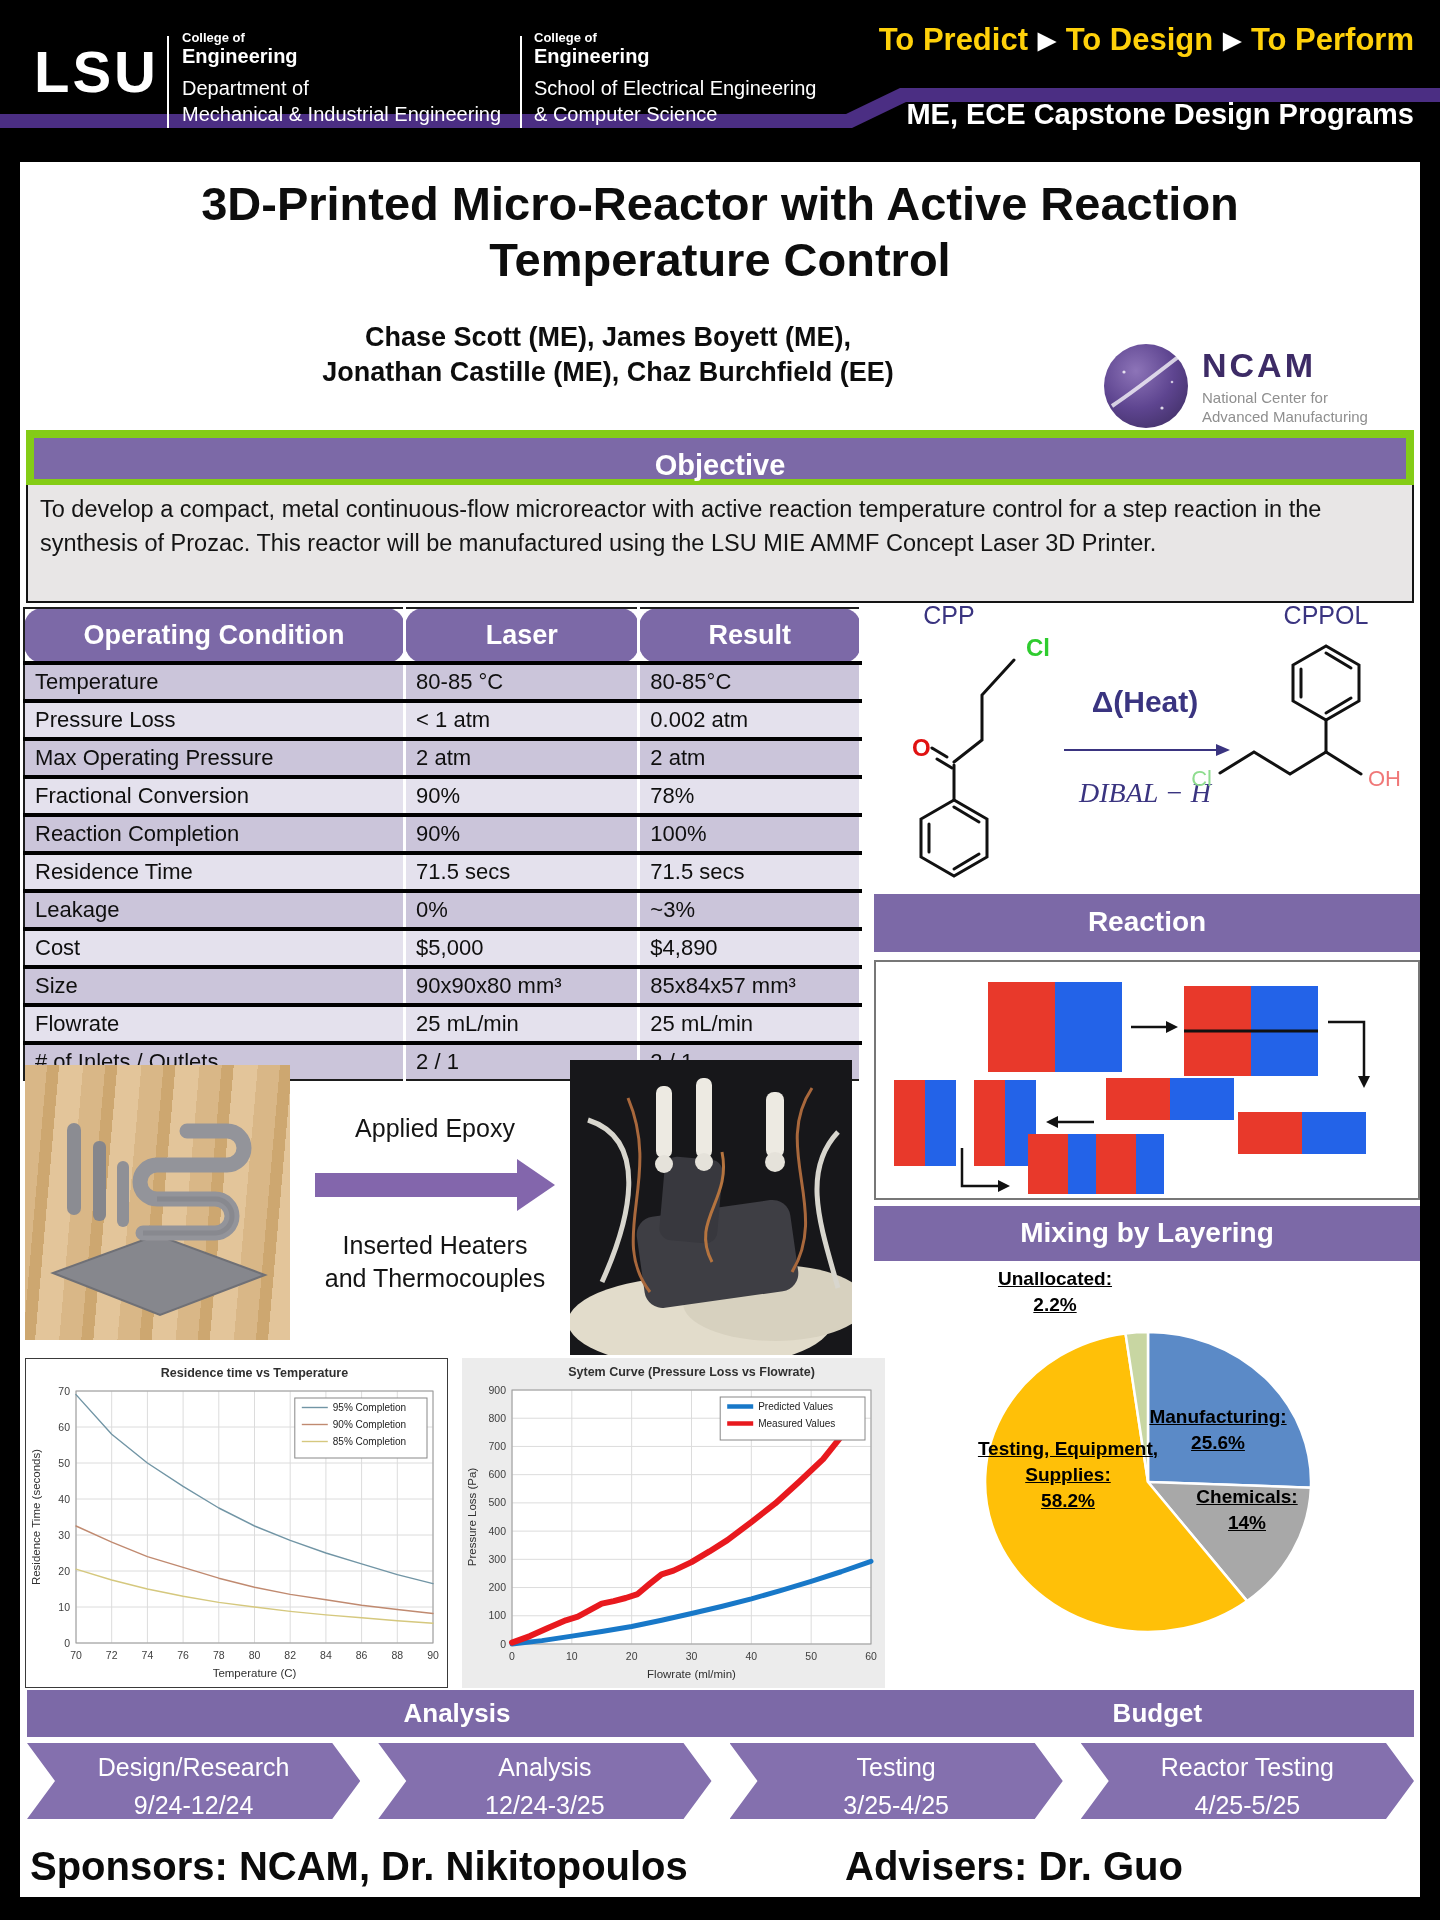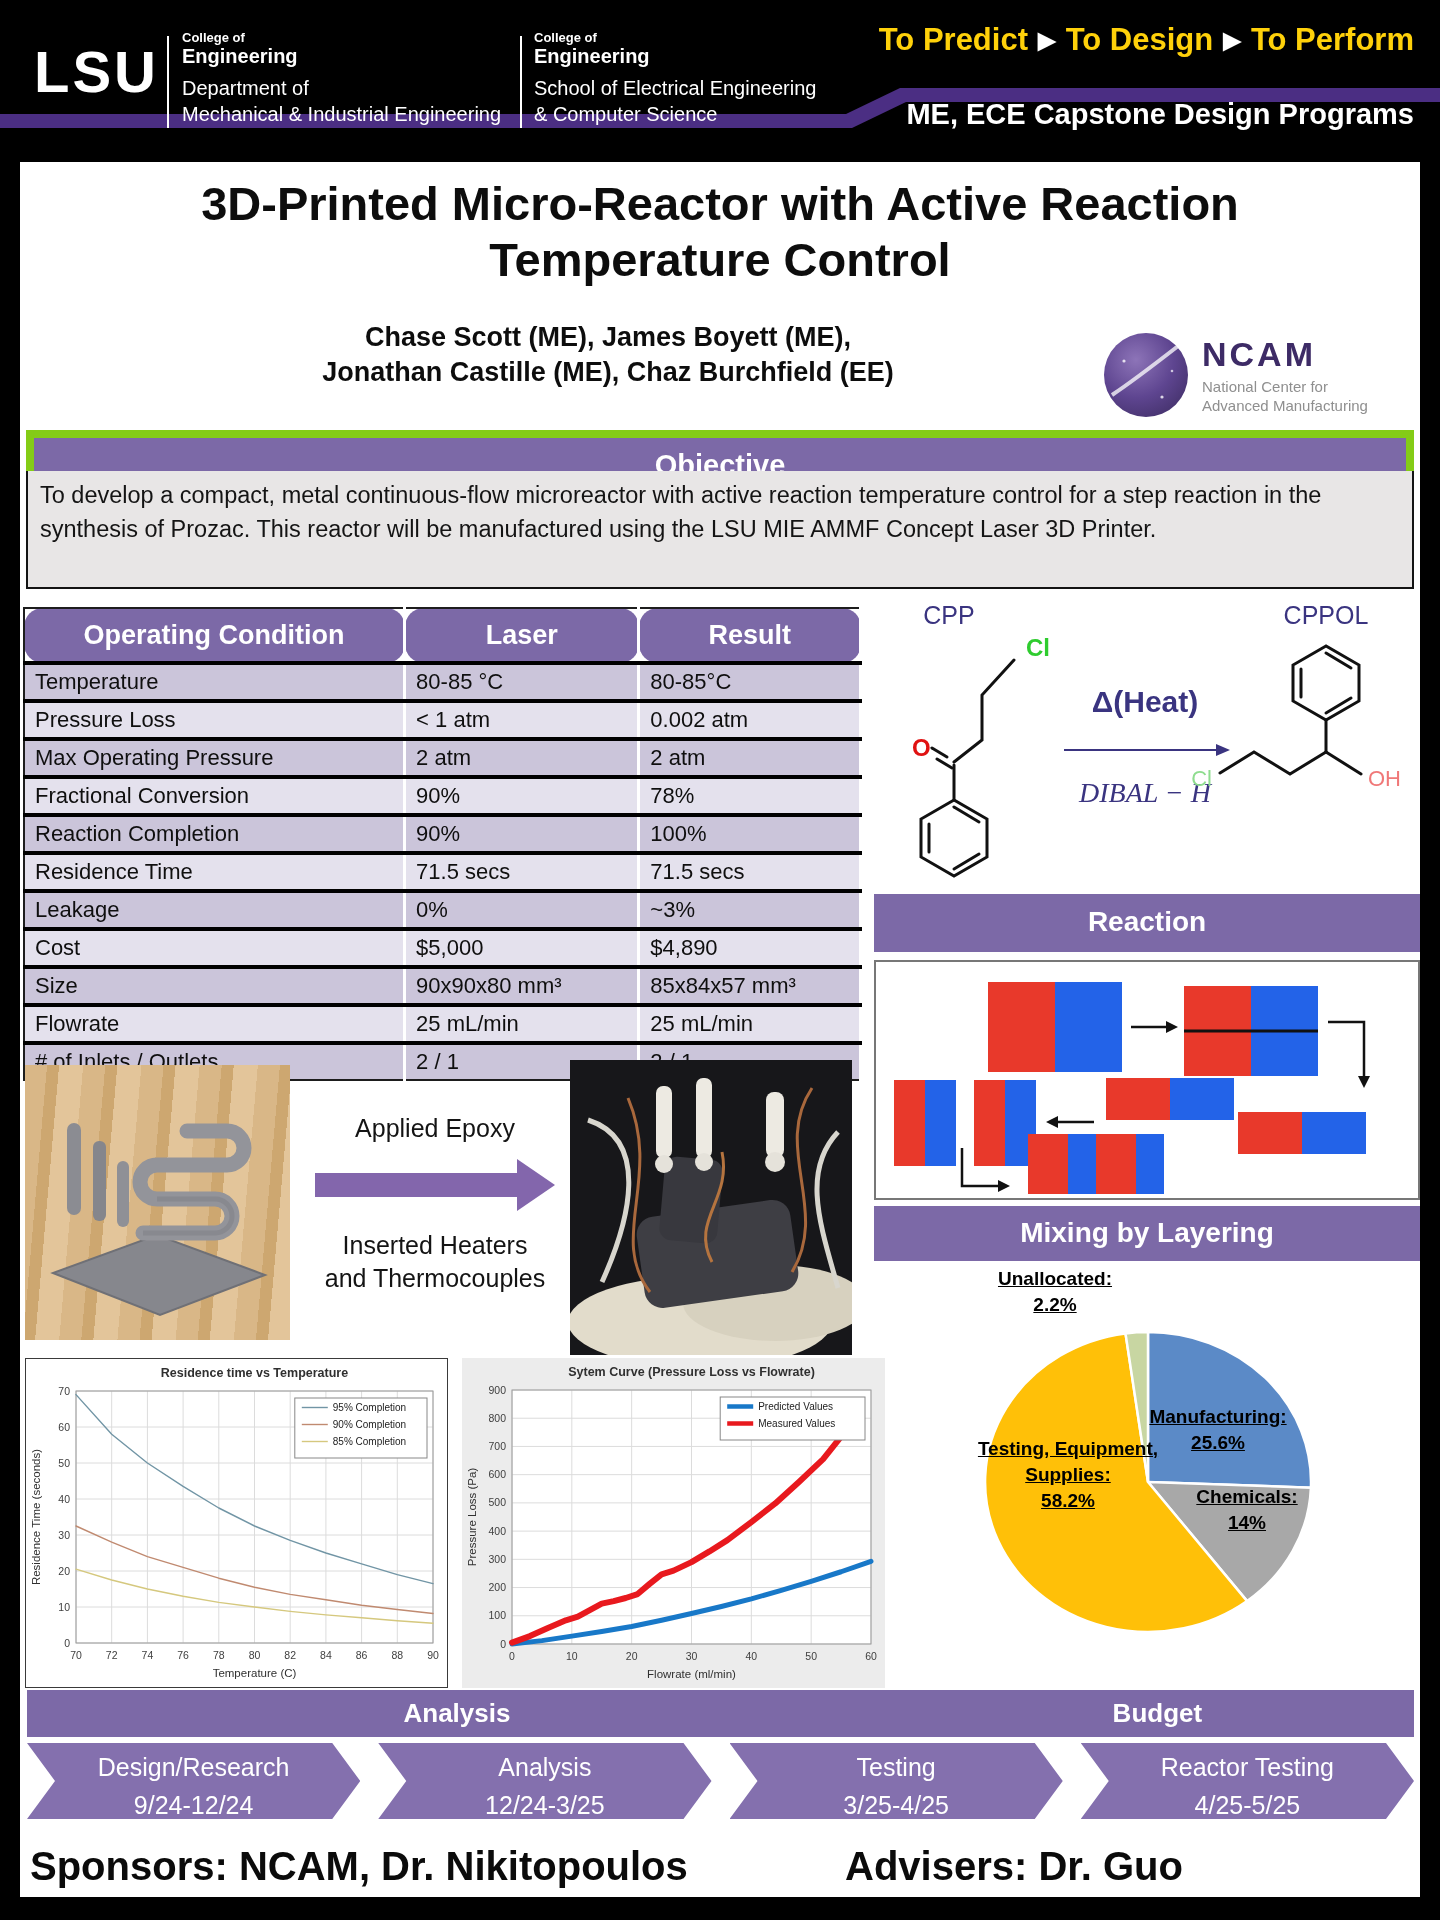--- a/index.html
+++ b/index.html
@@ -18,27 +18,27 @@
   .dept .c-name{font-size:20px;font-weight:700;line-height:23px;margin-bottom:7px;}
   .dept .c-line{font-size:20px;font-weight:400;line-height:26px;}
   .tagline{position:absolute;right:26px;top:22px;font-size:31px;font-weight:800;color:var(--tagline-yellow,#FFD10A);white-space:nowrap;}
   .tagline .sep{color:#fff;font-size:23px;vertical-align:2px;padding:0 10px;}
   .stripe-svg{position:absolute;left:0;top:0;}
   .banner{position:absolute;right:26px;top:98px;font-size:29px;font-weight:700;color:#fff;white-space:nowrap;}
   
   .poster{position:absolute;left:20px;top:162px;width:1400px;height:1735px;background:#fff;}
   .title{position:absolute;top:14px;left:0;width:100%;text-align:center;font-size:47px;font-weight:800;line-height:56px;color:#0d0d0d;}
   .authors{position:absolute;top:158px;left:6%;width:72%;text-align:center;font-size:27px;font-weight:700;line-height:35px;color:#0d0d0d;}
-  .ncam{position:absolute;top:165px;left:1082px;width:318px;height:105px;}
+  .ncam{position:absolute;top:176px;left:1082px;width:318px;height:105px;}
   .ncam-sphere{position:absolute;left:0;top:4px;}
   .ncam-name{position:absolute;left:100px;top:8px;font-size:34px;font-weight:700;letter-spacing:3px;color:#3D2B66;}
   .ncam-sub{position:absolute;left:100px;top:50px;font-size:15px;line-height:19px;color:#8f8f8f;}
   .section-bar{background:var(--purple-bar,#7C69A7);color:#fff;text-align:center;font-weight:700;}
   .objective-bar{position:absolute;top:268px;left:6px;width:1388px;height:57px;font-size:29px;line-height:55px;border:8px solid #84cc16;box-sizing:border-box;}
-  .objective-body{position:absolute;top:309px;left:6px;width:1388px;height:118px;box-sizing:border-box;background:#E8E6E6;border:2px solid #141414;border-top:none;padding:7px 12px;font-size:23.5px;line-height:34px;color:#141414;}
+  .objective-body{position:absolute;top:323px;left:6px;width:1388px;height:118px;box-sizing:border-box;background:#E8E6E6;border:2px solid #141414;border-top:none;padding:7px 12px;font-size:23.5px;line-height:34px;color:#141414;}
   
   .spec-table{position:absolute;top:445px;left:3px;width:839px;border-collapse:collapse;border:2px solid #1d1d1d;}
   .spec-table th{background:var(--purple-bar,#7C69A7);color:#fff;font-size:27px;font-weight:700;height:50px;border-right:3px solid #fff;border-radius:19px;}
   .spec-table td{font-size:22px;color:#0f0f0f;height:34px;padding:0 0 0 10px;border-right:3px solid #fff;border-top:4px solid #000000;}
   .spec-table tr{background:var(--table-row-dark,#CBC5DA);}
   .spec-table tr.alt{background:var(--table-row-light,#E4E1ED);}
   .spec-table col.c1{width:45.5%}.spec-table col.c2{width:28%}.spec-table col.c3{width:26.5%}
   
   .photo{position:absolute;overflow:hidden;}
   .photo-left{top:903px;left:5px;width:265px;height:275px;background:repeating-linear-gradient(95deg,#d9b787 0 22px,#cda770 22px 34px,#e3c59a 34px 58px);}

